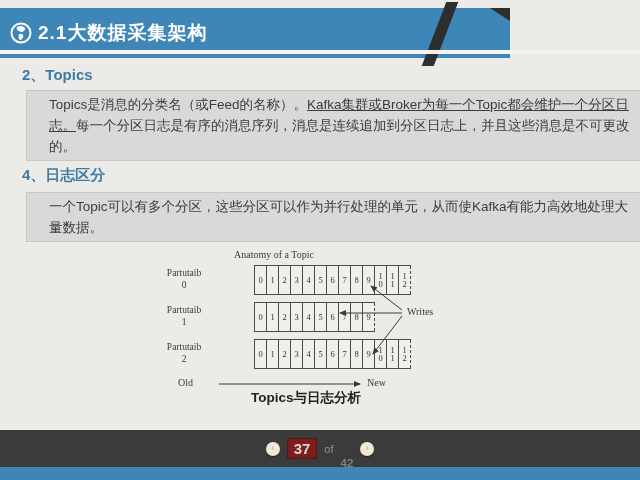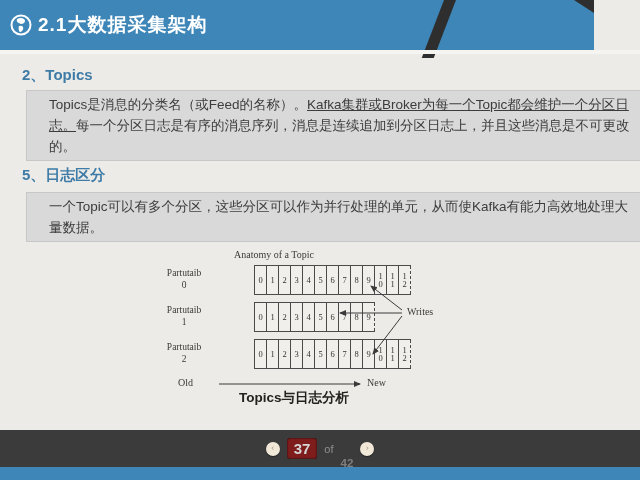--- a/index.html
+++ b/index.html
@@ -1,20 +1,20 @@
 <!DOCTYPE html>
 <html><head>
 <meta charset="utf-8">
 <style>
   html,body{margin:0;padding:0;}
   body{width:640px;height:480px;position:relative;overflow:hidden;
        background:#edebe7;font-family:"Liberation Sans",sans-serif;}
 
   
-  .header{position:absolute;left:0;top:0;width:594px;height:50px;background:#3e86b8;}
+  .header{position:absolute;left:0;top:8px;width:510px;height:50px;background:#3e86b8;}
   .header-rule{position:absolute;left:0;top:50px;width:640px;height:4px;background:#f6f4f1;}
   .globe{position:absolute;left:10px;top:14px;width:22px;height:22px;}
   .slide-title{position:absolute;left:38px;top:0;line-height:50px;
        font-size:19px;font-weight:bold;color:#ffffff;letter-spacing:1px;}
   .stripe{position:absolute;left:434px;top:-6px;width:12px;height:64px;
        background:#2e2e2e;transform:skewX(-21deg);}
   .corner{position:absolute;right:0;top:0;width:20px;height:13px;background:#2e2e2e;
        clip-path:polygon(0 0,100% 0,100% 100%);}
   .chapter{position:absolute;right:26px;top:20px;font-size:12.5px;color:#8c4641;font-weight:bold;}
 
@@ -39,21 +39,21 @@
        height:28px;background:#f0efec;}
   .cell{width:11px;display:flex;align-items:center;justify-content:center;
        border-right:1px solid #4a4a4a;}
   .cell.last{border-right:1px dashed #4a4a4a;}
   .cv{font-style:normal;display:block;max-width:6.5px;word-break:break-all;
        text-align:center;line-height:0.95;font-size:8.5px;
        font-family:"Liberation Serif",serif;color:#33332e;}
   .writes{left:407px;top:306px;font-size:10px;}
   .old{left:178px;top:377px;font-size:10px;}
   .new{left:367px;top:377px;font-size:10px;}
-  .dg-caption{position:absolute;left:204px;top:389px;width:180px;text-align:center;
+  .dg-caption{position:absolute;left:216px;top:389px;width:180px;text-align:center;
        font-size:13.5px;font-weight:bold;color:#22221e;
        font-family:"Liberation Sans",sans-serif;}
   .arrows{position:absolute;left:0;top:0;pointer-events:none;}
 
   
   .footbar{position:absolute;left:0;top:430px;width:640px;height:37px;background:#3b3b3b;
        display:flex;align-items:center;justify-content:center;gap:7px;}
   .blue-strip{position:absolute;left:0;top:467px;width:640px;height:13px;background:#3e86b8;}
   .nav-btn{width:14px;height:14px;border-radius:50%;background:#f1e8d8;border:none;
        display:flex;align-items:center;justify-content:center;padding:0;cursor:pointer;
@@ -74,21 +74,21 @@
   </svg>
   <span class="slide-title">2.1大数据采集架构</span>
   <div class="stripe"></div>
   <div class="corner"></div>
 </div>
 <div class="header-rule"></div>
 
 <div class="sec-head" id="h1">2、Topics</div>
 <div class="para-box" id="box1"><span>Topics是消息的分类名（或Feed的名称）。</span><span class="u">Kafka集群或Broker为每一个Topic都会维护一个分区日志。</span><span>每一个分区日志是有序的消息序列，消息是连续追加到分区日志上，并且这些消息是不可更改的。</span></div>
 
-<div class="sec-head" id="h2">5、日志区分</div>
+<div class="sec-head" id="h2">4、日志区分</div>
 <div class="para-box" id="box2"><span>一个Topic可以有多个分区，这些分区可以作为并行处理的单元，从而使Kafka有能力高效地处理大量数据。</span></div>
 
 <div class="dg dg-title">Anatomy of a Topic</div>
 
 <div class="drow" id="row0">
   <div class="dlabel">
     <span>Partutaib</span>
     <span>0</span>
   </div>
   <div class="cells">

